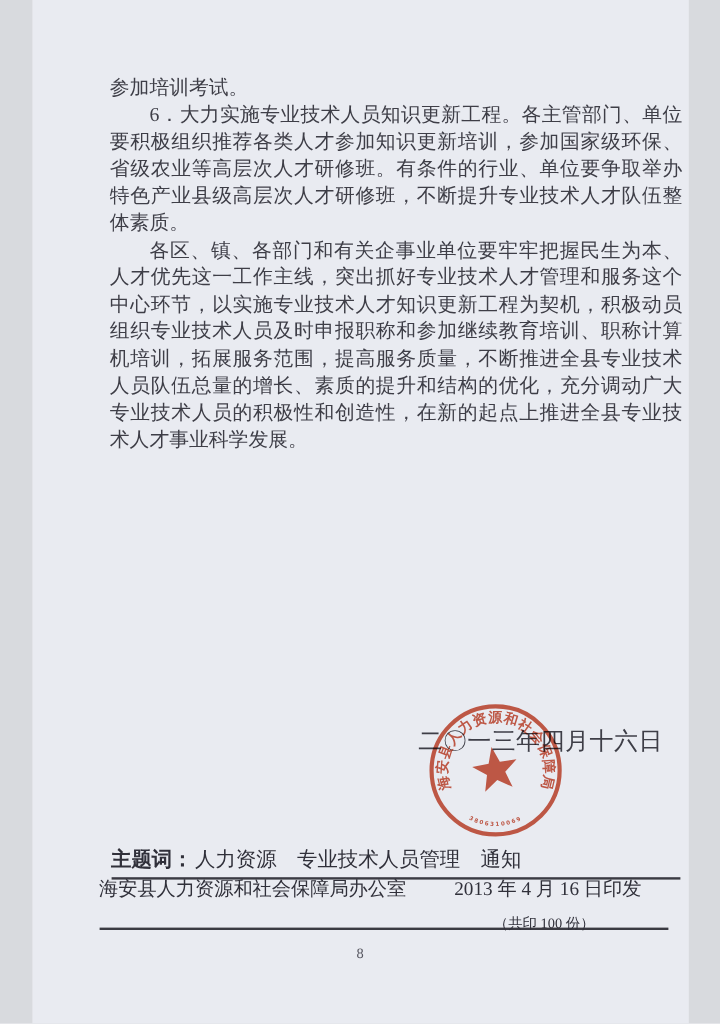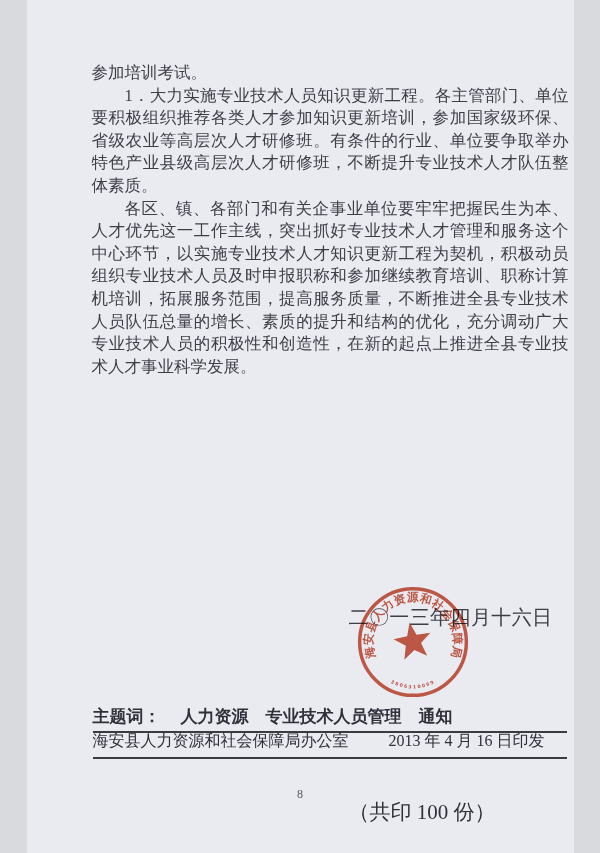--- a/index.html
+++ b/index.html
@@ -69,57 +69,57 @@
   .footer-subject{
     position:absolute;
     left:66px;top:705px;width:474px;
     border-bottom:2px solid #3a3a42;
     padding-bottom:3px;
     font-size:17px;
     color:var(--ink-strong);
     white-space:nowrap;
   }
   .footer-subject .label{font-weight:bold;margin-top:40px;}
-  .footer-subject .terms{font-weight:700;margin-left:20px;}
+  .footer-subject .terms{font-weight:400;margin-left:2px;}
   .footer-issuer{
     position:absolute;
-    left:66px;top:731px;width:474px;
+    left:56px;top:731px;width:474px;
     border-bottom:2px solid #3a3a42;
-    padding-bottom:5px;
+    padding-bottom:21px;
     display:flex;justify-content:space-between;align-items:baseline;
     font-size:16px;
     color:var(--ink-strong);
     white-space:nowrap;
   }
   .footer-issuer .print-date{padding-right:22px;}
   .footer-copies{
     position:absolute;
-    top:798px;right:78px;
-    font-size:21px;
+    top:761px;right:78px;
+    font-size:12px;
     color:var(--ink-strong);
     white-space:nowrap;
   }
   .page-number{
     position:absolute;
     top:787px;left:0;width:100%;
     text-align:center;
     font-size:12px;
     color:#565660;
   }
 </style>
 </head>
 <body>
 
 <div class="page">
 
   <div class="body-text">
 
       <p class="para">参加培训考试。</p>
 
-      <p class="para indent">1．大力实施专业技术人员知识更新工程。各主管部门、单位要积极组织推荐各类人才参加知识更新培训，参加国家级环保、省级农业等高层次人才研修班。有条件的行业、单位要争取举办特色产业县级高层次人才研修班，不断提升专业技术人才队伍整体素质。</p>
+      <p class="para indent">6．大力实施专业技术人员知识更新工程。各主管部门、单位要积极组织推荐各类人才参加知识更新培训，参加国家级环保、省级农业等高层次人才研修班。有条件的行业、单位要争取举办特色产业县级高层次人才研修班，不断提升专业技术人才队伍整体素质。</p>
 
 
       <p class="para indent">各区、镇、各部门和有关企事业单位要牢牢把握民生为本、人才优先这一工作主线，突出抓好专业技术人才管理和服务这个中心环节，以实施专业技术人才知识更新工程为契机，积极动员组织专业技术人员及时申报职称和参加继续教育培训、职称计算机培训，拓展服务范围，提高服务质量，不断推进全县专业技术人员队伍总量的增长、素质的提升和结构的优化，充分调动广大专业技术人员的积极性和创造性，在新的起点上推进全县专业技术人才事业科学发展。</p>
     </div>
 
   <div class="sign-date">二〇一三年四月十六日</div>
 
   <div class="seal">
     <svg viewBox="0 0 200 200" width="116" height="116">
       <circle class="seal-ring" cx="100" cy="100" r="92"></circle>

